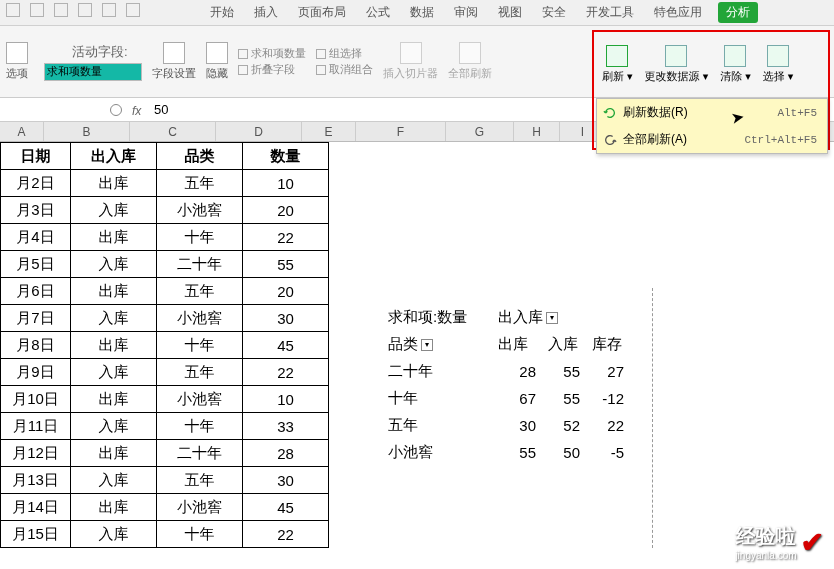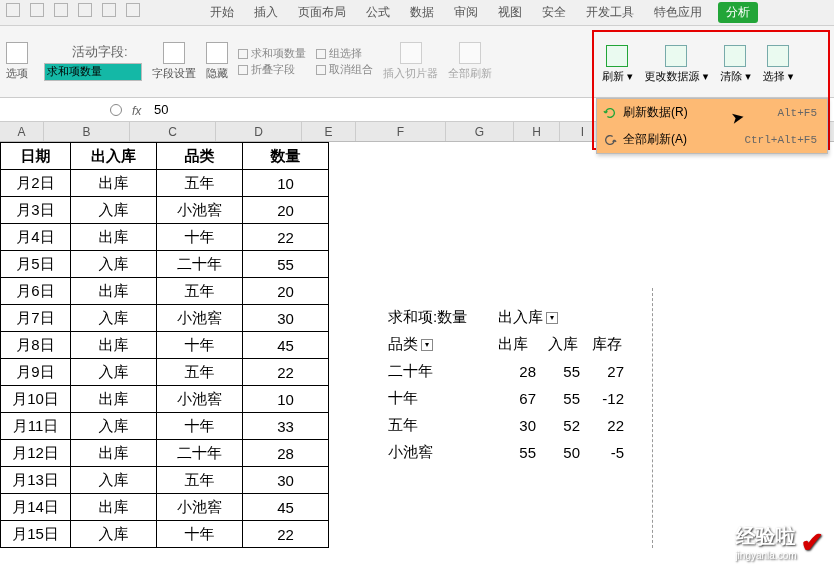--- a/index.html
+++ b/index.html
@@ -25,21 +25,21 @@
 .mini-ico { width: 10px; height: 10px; border: 1px solid #aaa; display: inline-block; }
 
 
 .red-box { position: absolute; right: 4px; top: 30px; width: 238px; height: 120px; border: 2px solid #e50000; z-index: 50; pointer-events: none; }
 .highlight-panel { position: absolute; right: 6px; top: 32px; width: 234px; height: 64px; display: flex; align-items: center; gap: 4px; padding: 4px; font-size: 11px; }
 .hp-btn { display: flex; flex-direction: column; align-items: center; gap: 2px; padding: 2px 4px; }
 .hp-icon { width: 22px; height: 22px; border: 1px solid #7aa; background: #eafaf0; }
 .refresh-color { border-color: #22a538; }
 
 
-.dropdown { position: absolute; right: 6px; top: 98px; width: 232px; background: #fdba74; border: 1px solid #bbb; box-shadow: 1px 2px 4px rgba(0,0,0,0.2); z-index: 60; font-size: 12px; }
+.dropdown { position: absolute; right: 6px; top: 98px; width: 232px; background: #fef9c3; border: 1px solid #bbb; box-shadow: 1px 2px 4px rgba(0,0,0,0.2); z-index: 60; font-size: 12px; }
 .dd-item { display: flex; align-items: center; justify-content: space-between; padding: 5px 10px 5px 26px; position: relative; }
 .dd-ico { position: absolute; left: 6px; width: 14px; height: 14px; }
 .dd-short { color: #666; font-size: 11px; font-family: Liberation Mono, monospace; }
 .cursor-arrow { position: absolute; right: 90px; top: 108px; z-index: 70; font-size: 16px; transform: rotate(-10deg); }
 
 
 .formula-bar { height: 24px; border-bottom: 1px solid #ccc; display: flex; align-items: center; padding: 0 110px; font-size: 12px; gap: 10px; }
 .fx-ico { width: 12px; height: 12px; font-style: italic; color: #666; }
 .zoom-ico { width: 12px; height: 12px; border: 1px solid #888; border-radius: 50%; }
 .formula-val { font-size: 13px; }

